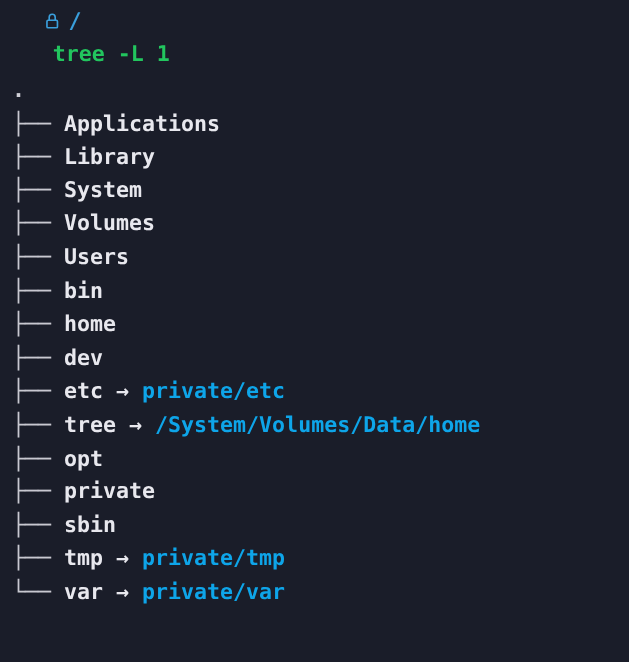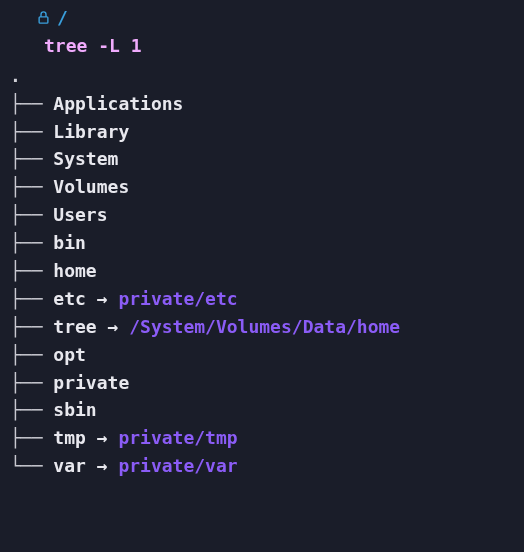--- a/index.html
+++ b/index.html
@@ -28,42 +28,42 @@
     .lock-icon {
       color: #3a9fdc;
       display: inline-flex;
       align-items: center;
     }
     .path {
       color: #3a9fdc;
     }
     .command-line {
       padding-left: 36px;
-      color: #f0abfc;
+      color: #22c55e;
     }
     .tree-output {
       padding-left: 2px;
       margin-top: 2px;
     }
     .tree-root {
       color: #cfcfd6;
       padding-left: 0;
     }
     .tree-item {
       white-space: pre;
       color: #e8e8ee;
     }
     .tree-branch {
       color: #c8c8d0;
     }
     .arrow {
       color: #e8e8ee;
     }
     .link-target {
-      color: #8b5cf6;
+      color: #0ea5e9;
     }
   </style>
 </head>
 <body>
 
 <div class="prompt-line">
   <span class="lock-icon">
     <svg width="15" height="15" viewBox="0 0 24 24" fill="none" stroke="currentColor" stroke-width="2.2">
       <rect x="5" y="11" width="14" height="10" rx="1.5"></rect>
       <path d="M8 11V7a4 4 0 0 1 8 0v4"></path>
@@ -79,20 +79,21 @@
 <div class="tree-output">
   <div class="tree-root">.</div>
   <div id="tree-items">
       <div class="tree-item"><span class="tree-branch">├── </span><span>Applications</span></div>
       <div class="tree-item"><span class="tree-branch">├── </span><span>Library</span></div>
       <div class="tree-item"><span class="tree-branch">├── </span><span>System</span></div>
       <div class="tree-item"><span class="tree-branch">├── </span><span>Volumes</span></div>
       <div class="tree-item"><span class="tree-branch">├── </span><span>Users</span></div>
       <div class="tree-item"><span class="tree-branch">├── </span><span>bin</span></div>
       <div class="tree-item"><span class="tree-branch">├── </span><span>home</span></div>
+      <div class="tree-item"><span class="tree-branch">├── </span><span>dev</span></div>
       <div class="tree-item"><span class="tree-branch">├── </span><span>etc</span><span class="arrow"> → </span><span class="link-target">private/etc</span></div>
       <div class="tree-item"><span class="tree-branch">├── </span><span>tree</span><span class="arrow"> → </span><span class="link-target">/System/Volumes/Data/home</span></div>
       <div class="tree-item"><span class="tree-branch">├── </span><span>opt</span></div>
       <div class="tree-item"><span class="tree-branch">├── </span><span>private</span></div>
       <div class="tree-item"><span class="tree-branch">├── </span><span>sbin</span></div>
       <div class="tree-item"><span class="tree-branch">├── </span><span>tmp</span><span class="arrow"> → </span><span class="link-target">private/tmp</span></div>
       <div class="tree-item"><span class="tree-branch">└── </span><span>var</span><span class="arrow"> → </span><span class="link-target">private/var</span></div>
     </div>
 </div>
 

